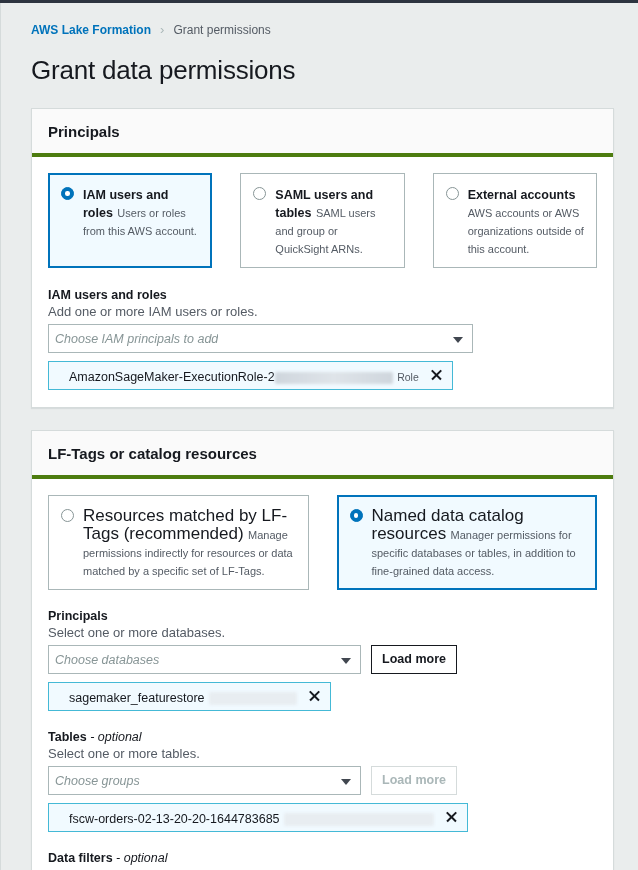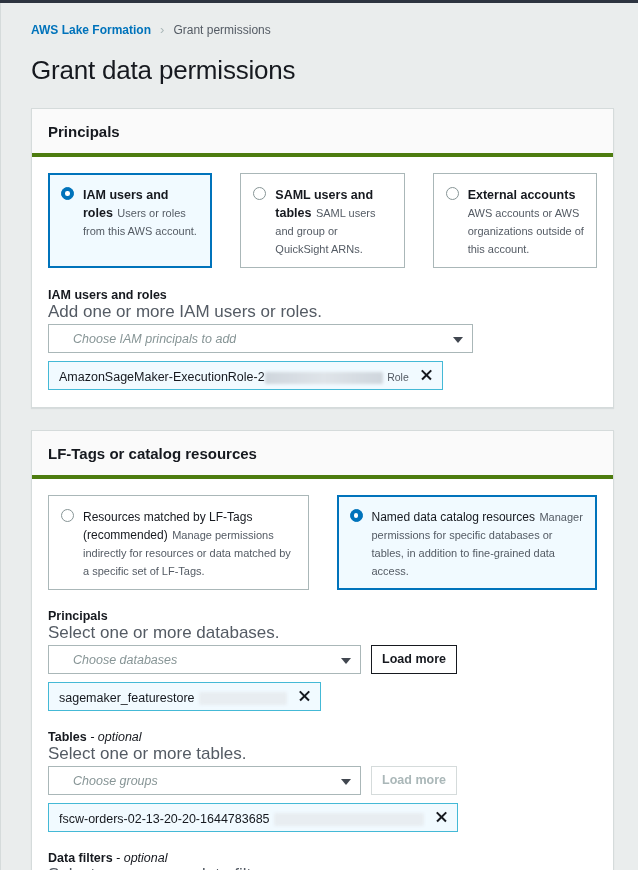--- a/index.html
+++ b/index.html
@@ -134,58 +134,58 @@
     margin-bottom: 1px;
   }
   .tile .tile-desc {
     font-size: 11px;
     line-height: 14px;
     color: #545b64;
   }
 
   
   .tiles.two .tile { min-height: 56px; }
-  .tiles.two .tile .tile-title { font-weight: 400; font-size: 12px; }
+  .tiles.two .tile .tile-title { font-weight: 400; font-size: 17px; }
 
   
   .field { margin-top: 18px; }
   .field:first-child { margin-top: 0; }
   .field-label {
     font-size: 12.5px;
     line-height: 16px;
     font-weight: 700;
     color: #16191f;
   }
   .field-label .optional {
     font-weight: 400;
     font-style: italic;
     color: #16191f;
   }
   .field-desc {
-    font-size: 17px;
+    font-size: 13px;
     line-height: 15px;
     color: #545b64;
     margin-top: 1px;
     margin-bottom: 5px;
   }
 
   .control-row {
     display: flex;
     align-items: stretch;
     gap: 10px;
   }
 
   .select {
     position: relative;
     height: 29px;
     border: 1px solid #aab7b8;
     background: #ffffff;
     display: flex;
     align-items: center;
-    padding: 0 28px 0 24px;
+    padding: 0 28px 0 6px;
     cursor: pointer;
   }
   .select .placeholder {
     font-size: 12.5px;
     font-style: italic;
     color: #879596;
     white-space: nowrap;
     overflow: hidden;
   }
   .select .caret {
@@ -221,21 +221,21 @@
     color: #aab7b8;
     cursor: default;
   }
 
   
   .token {
     display: inline-flex;
     align-items: flex-start;
     border: 1px solid #44b9d6;
     background: #f1faff;
-    padding: 5px 9px 4px 10px;
+    padding: 5px 9px 4px 20px;
     margin-top: 8px;
     max-width: 100%;
   }
   .token .token-text { flex: 1 1 auto; min-width: 0; }
   .token .token-label {
     font-size: 12.5px;
     line-height: 16px;
     color: #16191f;
     white-space: nowrap;
   }

